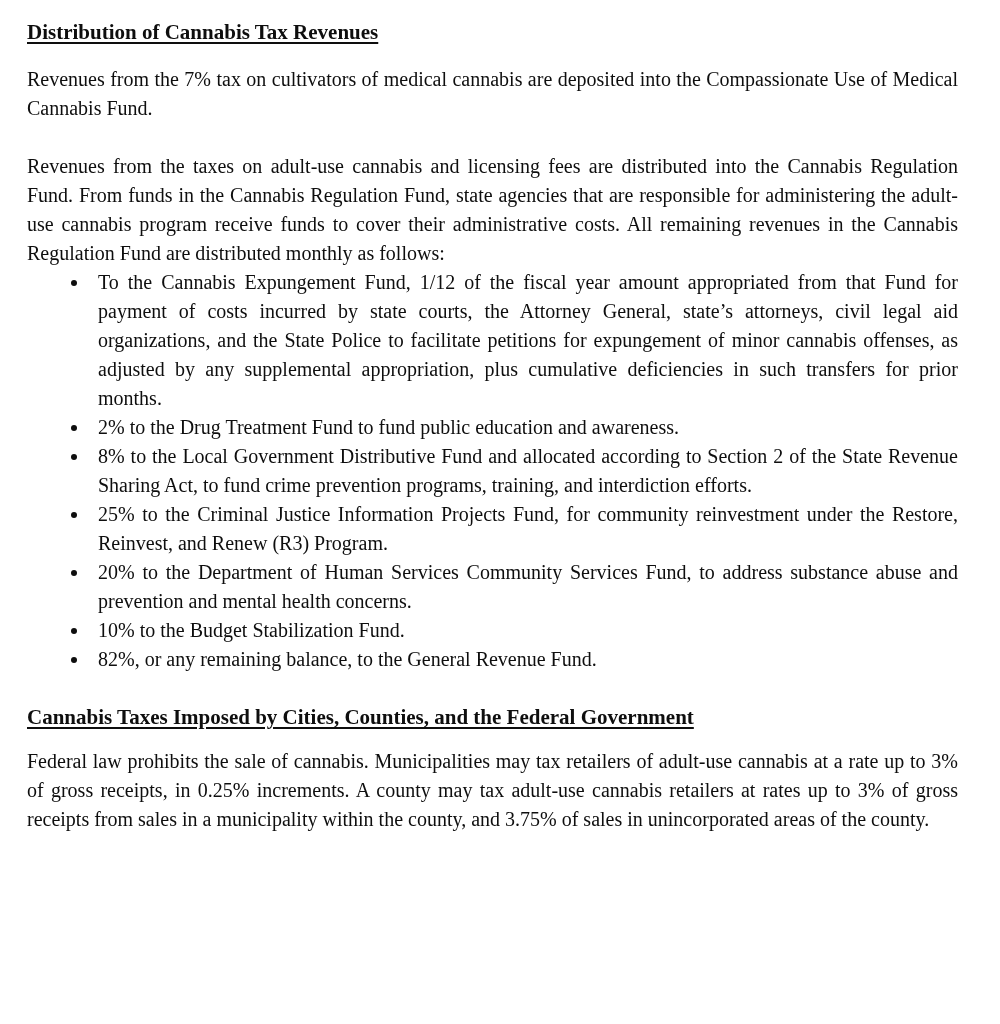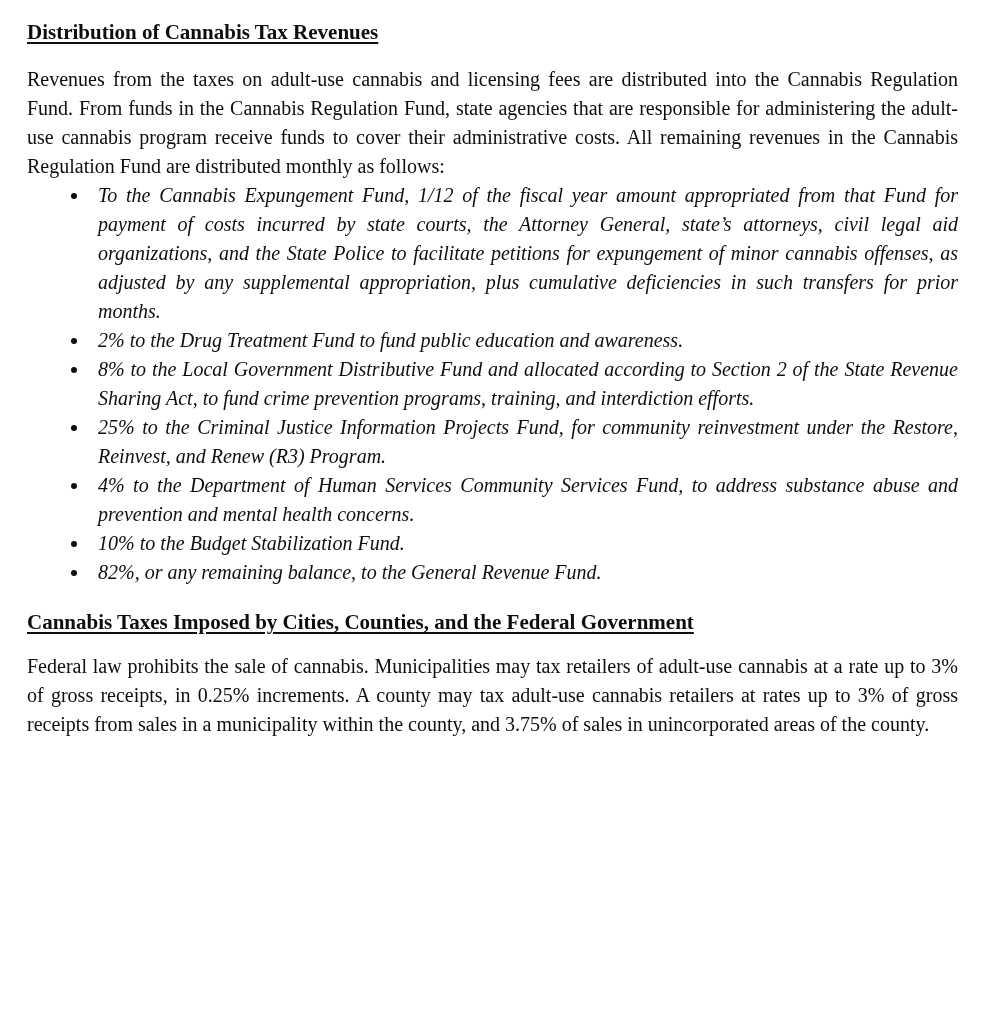--- a/index.html
+++ b/index.html
@@ -42,46 +42,46 @@
     margin: 0 0 29px 0;
   }
   p.no-gap-after {
     margin-bottom: 0;
     font-family: Liberation Serif, serif;
   }
   p.no-gap-bottom {
     margin-bottom: 13px;
   }
   ul.distribution-list {
-    margin: 0 0 21px 0;
+    margin: 0 0 29px 0;
     padding: 0 0 0 63px;
     list-style: disc outside;
-    font-style: italic;
   }
   ul.distribution-list li {
     margin: 0;
     padding-left: 8px;
   }
 </style>
 </head>
 <body>
 
 <div class="page">
 
   <h1 class="doc-heading"><span class="heading-text">Distribution of Cannabis Tax Revenues</span></h1>
 
+  <p>Revenues from the 7% tax on cultivators of medical cannabis are deposited into the Compassionate Use of Medical Cannabis Fund.</p>
 
   <p class="no-gap-after">Revenues from the taxes on adult-use cannabis and licensing fees are distributed into the Cannabis Regulation Fund.  From funds in the Cannabis Regulation Fund, state agencies that are responsible for administering the adult-use cannabis program receive funds to cover their administrative costs.  All remaining revenues in the Cannabis Regulation Fund are distributed monthly as follows:</p>
 
   <ul class="distribution-list">
     <li>To the Cannabis Expungement Fund, 1/12 of the fiscal year amount appropriated from that Fund for payment of costs incurred by state courts, the Attorney General, state’s attorneys, civil legal aid organizations, and the State Police to facilitate petitions for expungement of minor cannabis offenses, as adjusted by any supplemental appropriation, plus cumulative deficiencies in such transfers for prior months.</li>
     <li>2% to the Drug Treatment Fund to fund public education and awareness.</li>
     <li>8% to the Local Government Distributive Fund and allocated according to Section 2 of the State Revenue Sharing Act, to fund crime prevention programs, training, and interdiction efforts.</li>
     <li>25% to the Criminal Justice Information Projects Fund, for community reinvestment under the Restore, Reinvest, and Renew (R3) Program.</li>
-    <li>4% to the Department of Human Services Community Services Fund, to address substance abuse and prevention and mental health concerns.</li>
+    <li>20% to the Department of Human Services Community Services Fund, to address substance abuse and prevention and mental health concerns.</li>
     <li>10% to the Budget Stabilization Fund.</li>
     <li>82%, or any remaining balance, to the General Revenue Fund.</li>
   </ul>
 
 
   <h1 class="doc-heading spaced-after"><span class="heading-text">Cannabis Taxes Imposed by Cities, Counties, and the Federal Government</span></h1>
 
   <p class="no-gap-bottom">Federal law prohibits the sale of cannabis.  Municipalities may tax retailers of adult-use cannabis at a rate up to 3% of gross receipts, in 0.25% increments.  A county may tax adult-use cannabis retailers at rates up to 3% of gross receipts from sales in a municipality within the county, and 3.75% of sales in unincorporated areas of the county.</p>
 
 </div>

